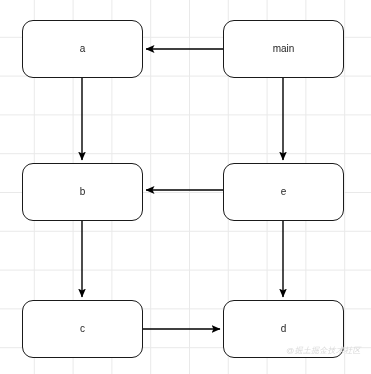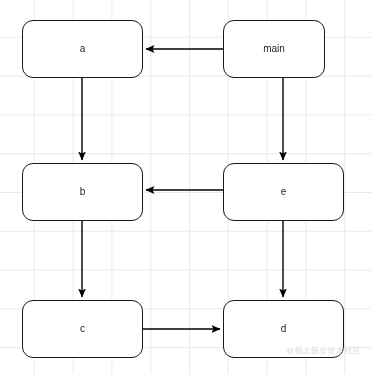--- a/index.html
+++ b/index.html
@@ -47,20 +47,21 @@
   .watermark {
     position: absolute;
     left: 286px;
     top: 345px;
     font-family: "Liberation Sans", sans-serif;
     font-size: 8px;
     color: #d9d9d9;
     letter-spacing: 0.3px;
     white-space: nowrap;
     user-select: none;
+    font-style: italic;
   }
 </style>
 </head>
 <body>
 
 <div id="canvas">
 
   <svg class="diagram-svg" viewBox="0 0 371 374">
     <defs>
       <marker id="arrow-right" markerWidth="9" markerHeight="9" refX="8.5" refY="4.5" orient="auto" markerUnits="userSpaceOnUse">
@@ -86,21 +87,21 @@
 
     <line x1="283" y1="221" x2="283" y2="297" stroke="#000000" stroke-width="1.4" marker-end="url(#arrow-down)"></line>
 
     <line x1="143" y1="329" x2="220" y2="329" stroke="#000000" stroke-width="1.4" marker-end="url(#arrow-right)"></line>
   </svg>
 
   <div class="node-box" style="left:22px; top:20px; width:121px; height:58px;">
     <span class="node-label">a</span>
   </div>
 
-  <div class="node-box" style="left:223px; top:20px; width:102px; height:58px;justify-content:center;">
+  <div class="node-box" style="left:223px; top:20px; width:121px; height:58px;justify-content:center;">
     <span class="node-label">main</span>
   </div>
 
   <div class="node-box" style="left:22px; top:163px; width:121px; height:58px;">
     <span class="node-label">b</span>
   </div>
 
   <div class="node-box" style="left:223px; top:163px; width:121px; height:58px;">
     <span class="node-label">e</span>
   </div>

